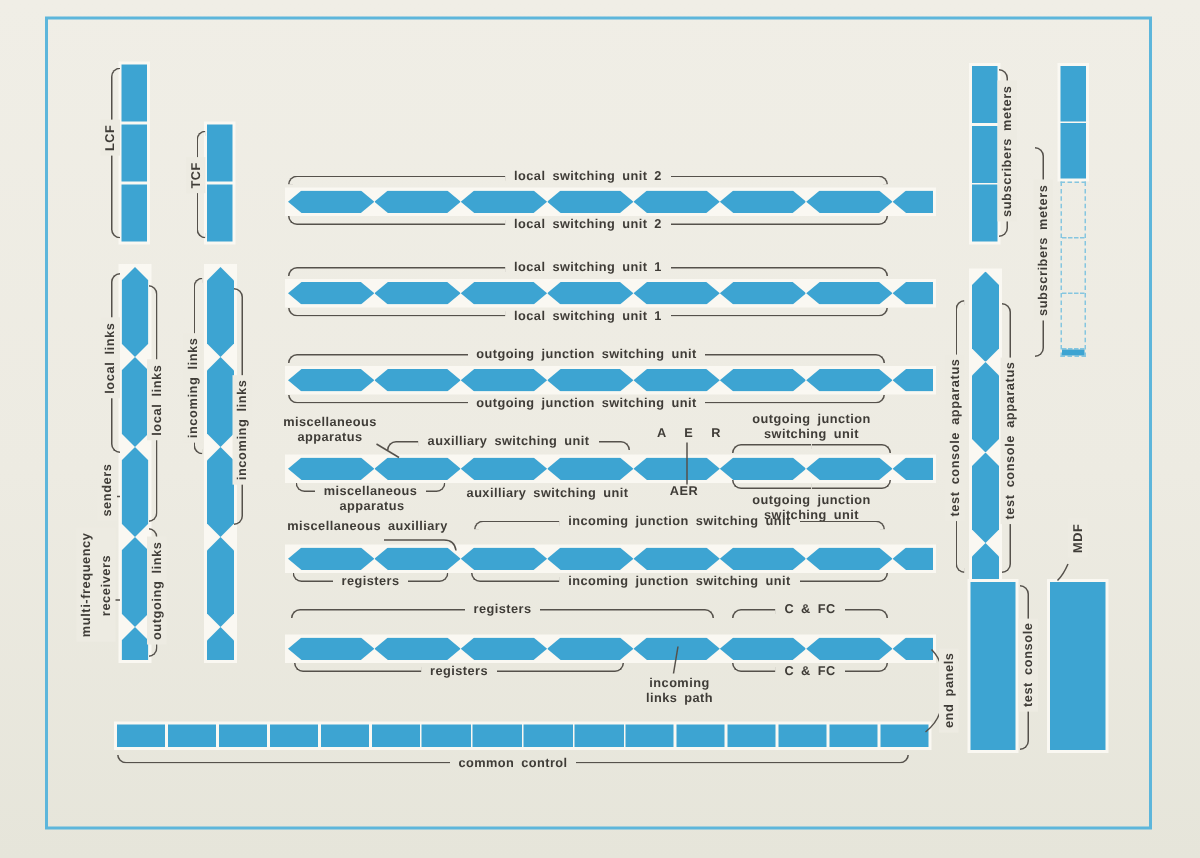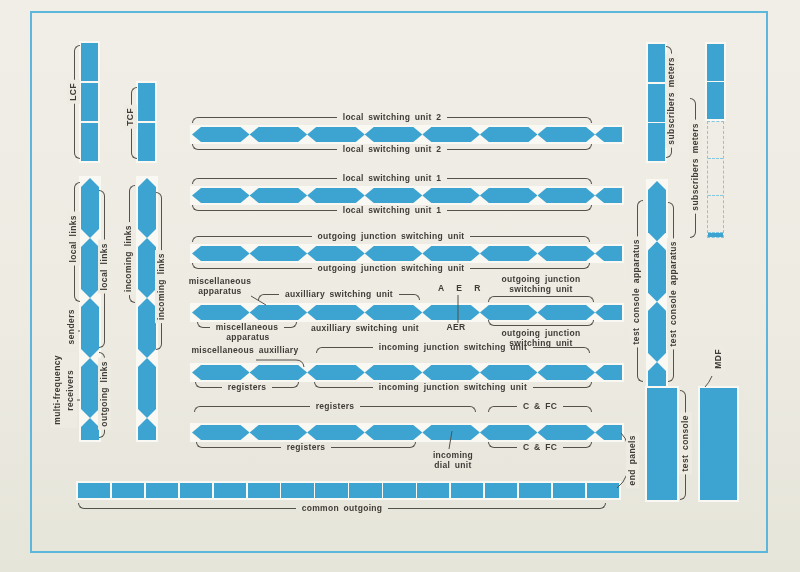--- a/index.html
+++ b/index.html
@@ -365,31 +365,31 @@
     <span class="txt">C &amp; FC</span>
     <i class="ln r"></i>
   </div>
   <div class="hbr up" style="left:196px;top:442px;width:220px">
     <i class="ln l"></i>
     <span class="txt">registers</span>
     <i class="ln r"></i>
   </div>
   <div class="lab2" style="left:420px;top:450px;width:66px">
     <div>incoming</div>
-    <div>dial unit</div>
+    <div>links path</div>
   </div>
   <div class="hbr up" style="left:488px;top:442px;width:104px">
     <i class="ln l"></i>
     <span class="txt">C &amp; FC</span>
     <i class="ln r"></i>
   </div>
 
   <div class="hbr up" style="left:78px;top:503px;width:528px">
     <i class="ln l"></i>
-    <span class="txt">common outgoing</span>
+    <span class="txt">common control</span>
     <i class="ln r"></i>
   </div>
 
   <div class="vbr toleft" style="left:666px;top:46px;height:112px"></div>
   <div class="vlabel" style="left:665px;top:54px">subscribers meters</div>
 
   <div class="vbr toleft" style="left:690px;top:98px;height:140px"></div>
   <div class="vlabel" style="left:689px;top:120px">subscribers meters</div>
 
   <div class="vbr toright" style="left:637px;top:200px;height:182px"></div>

